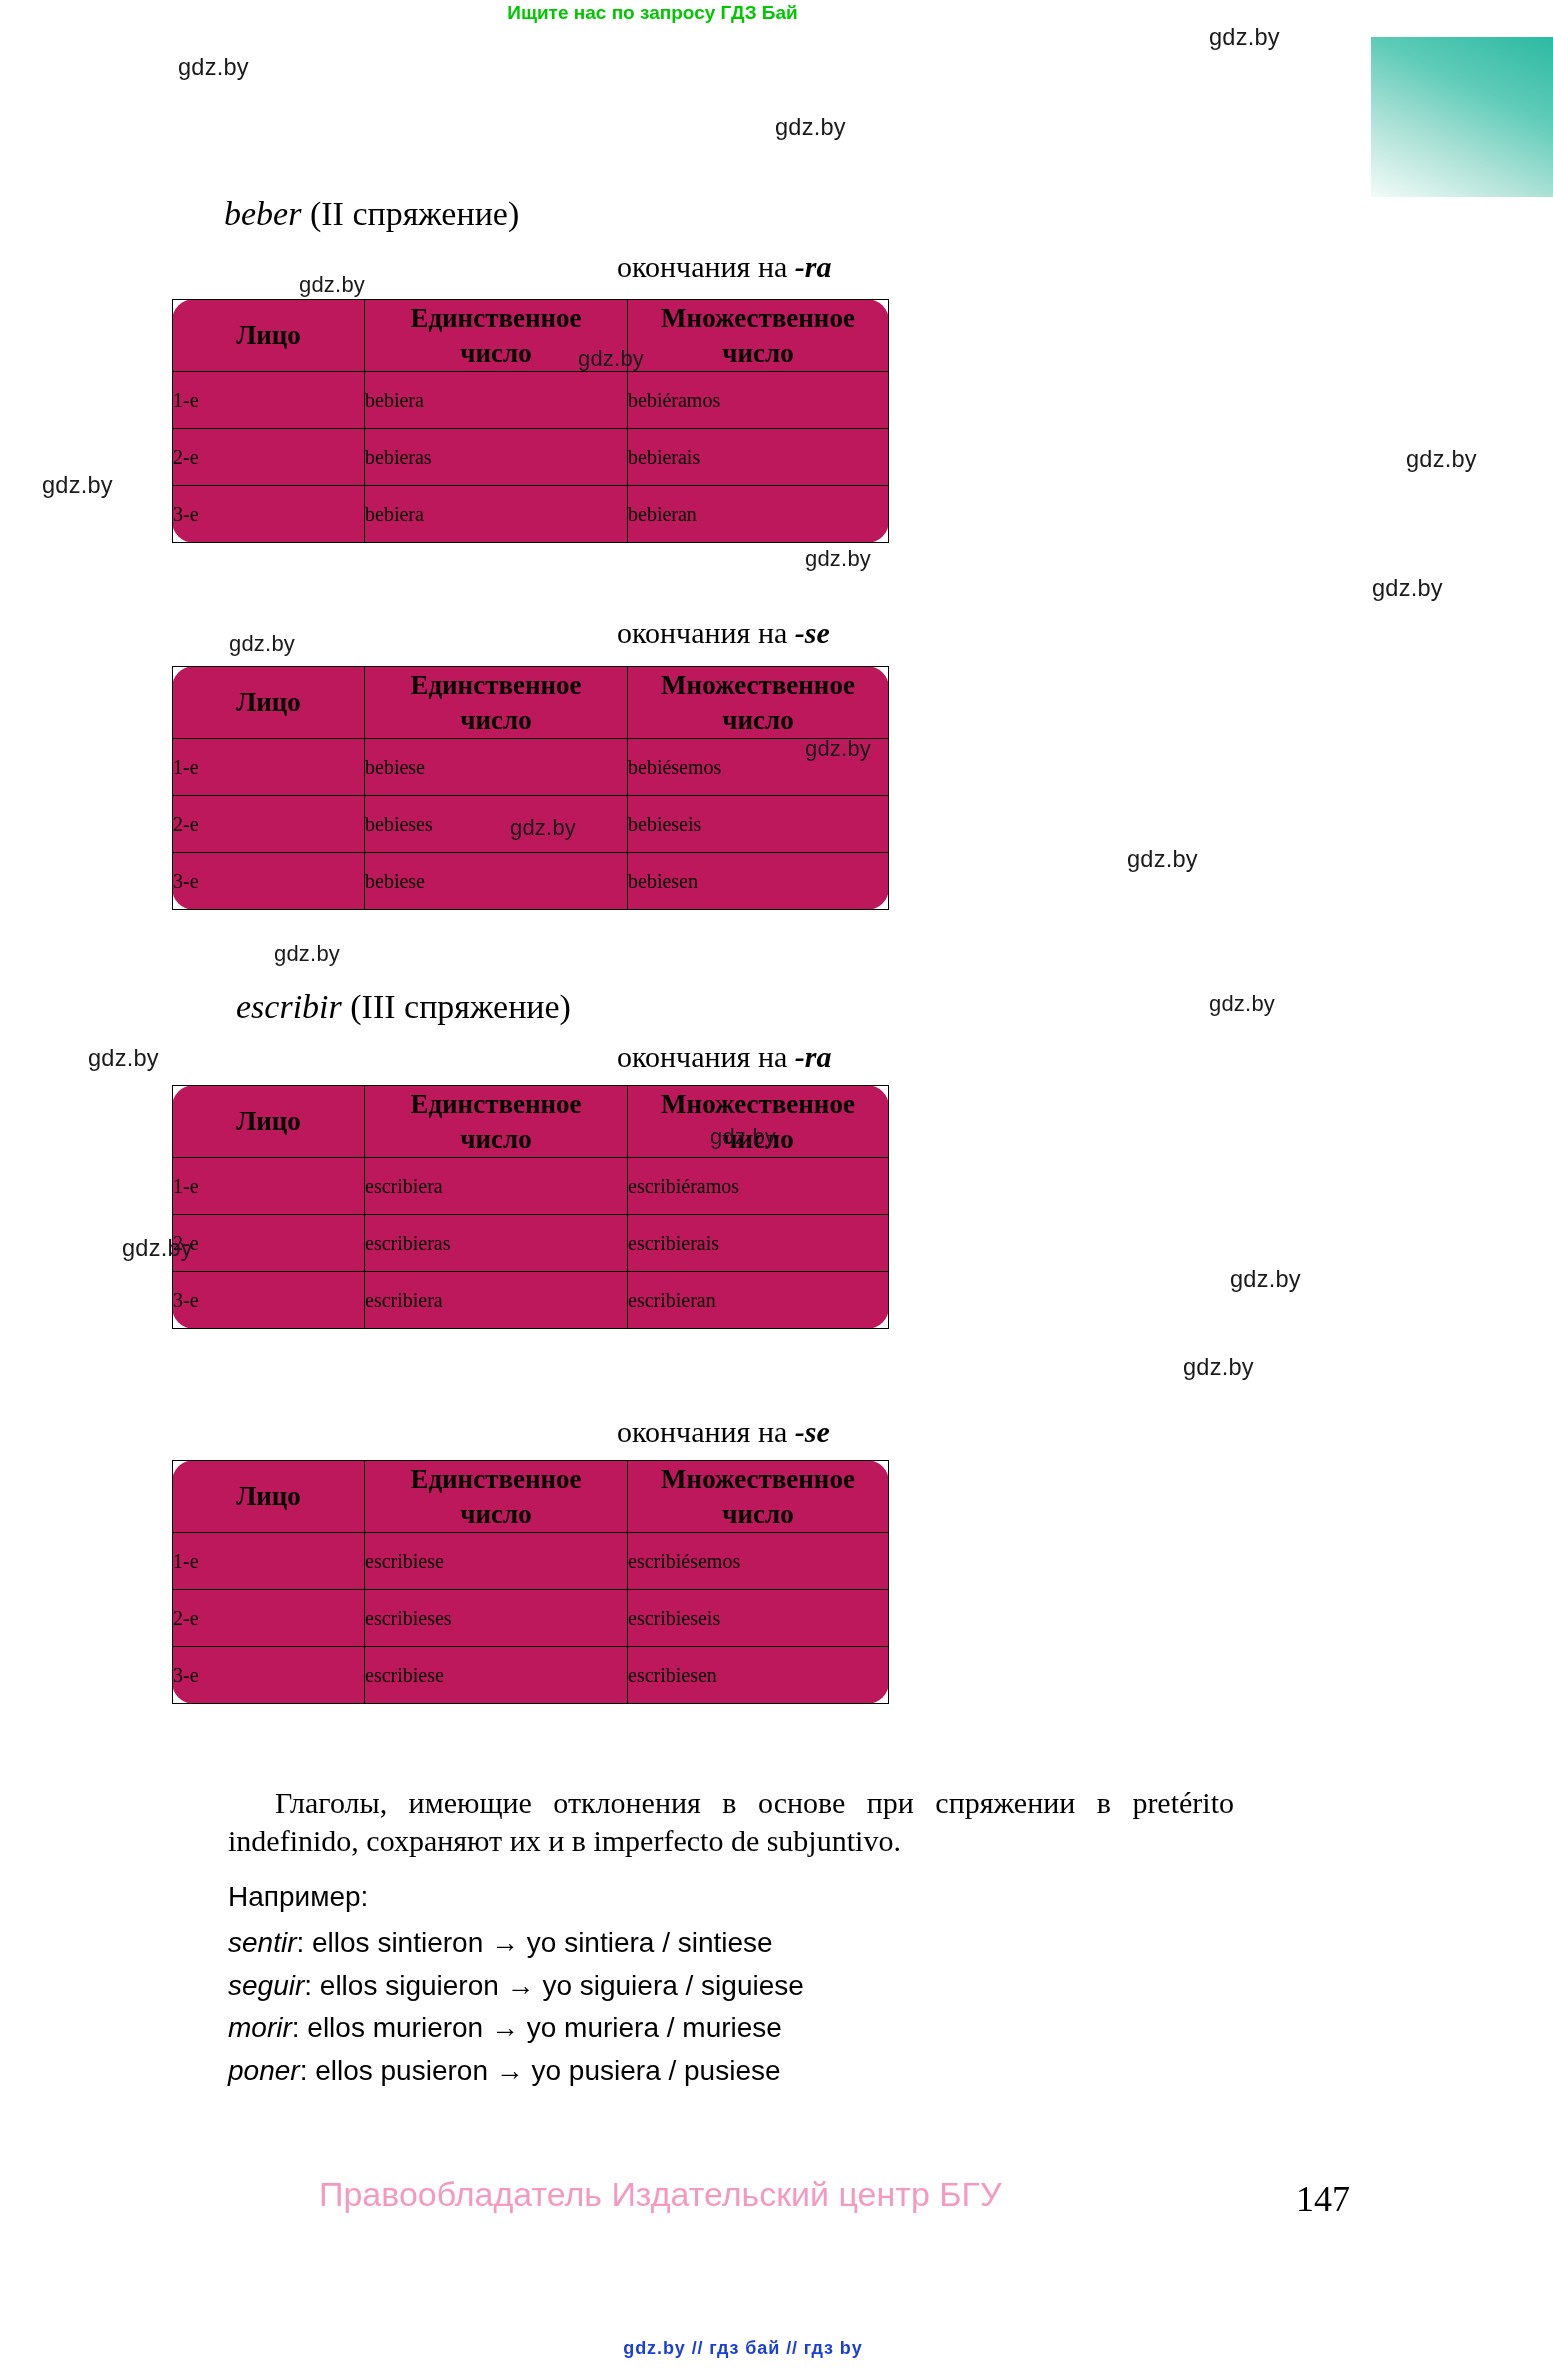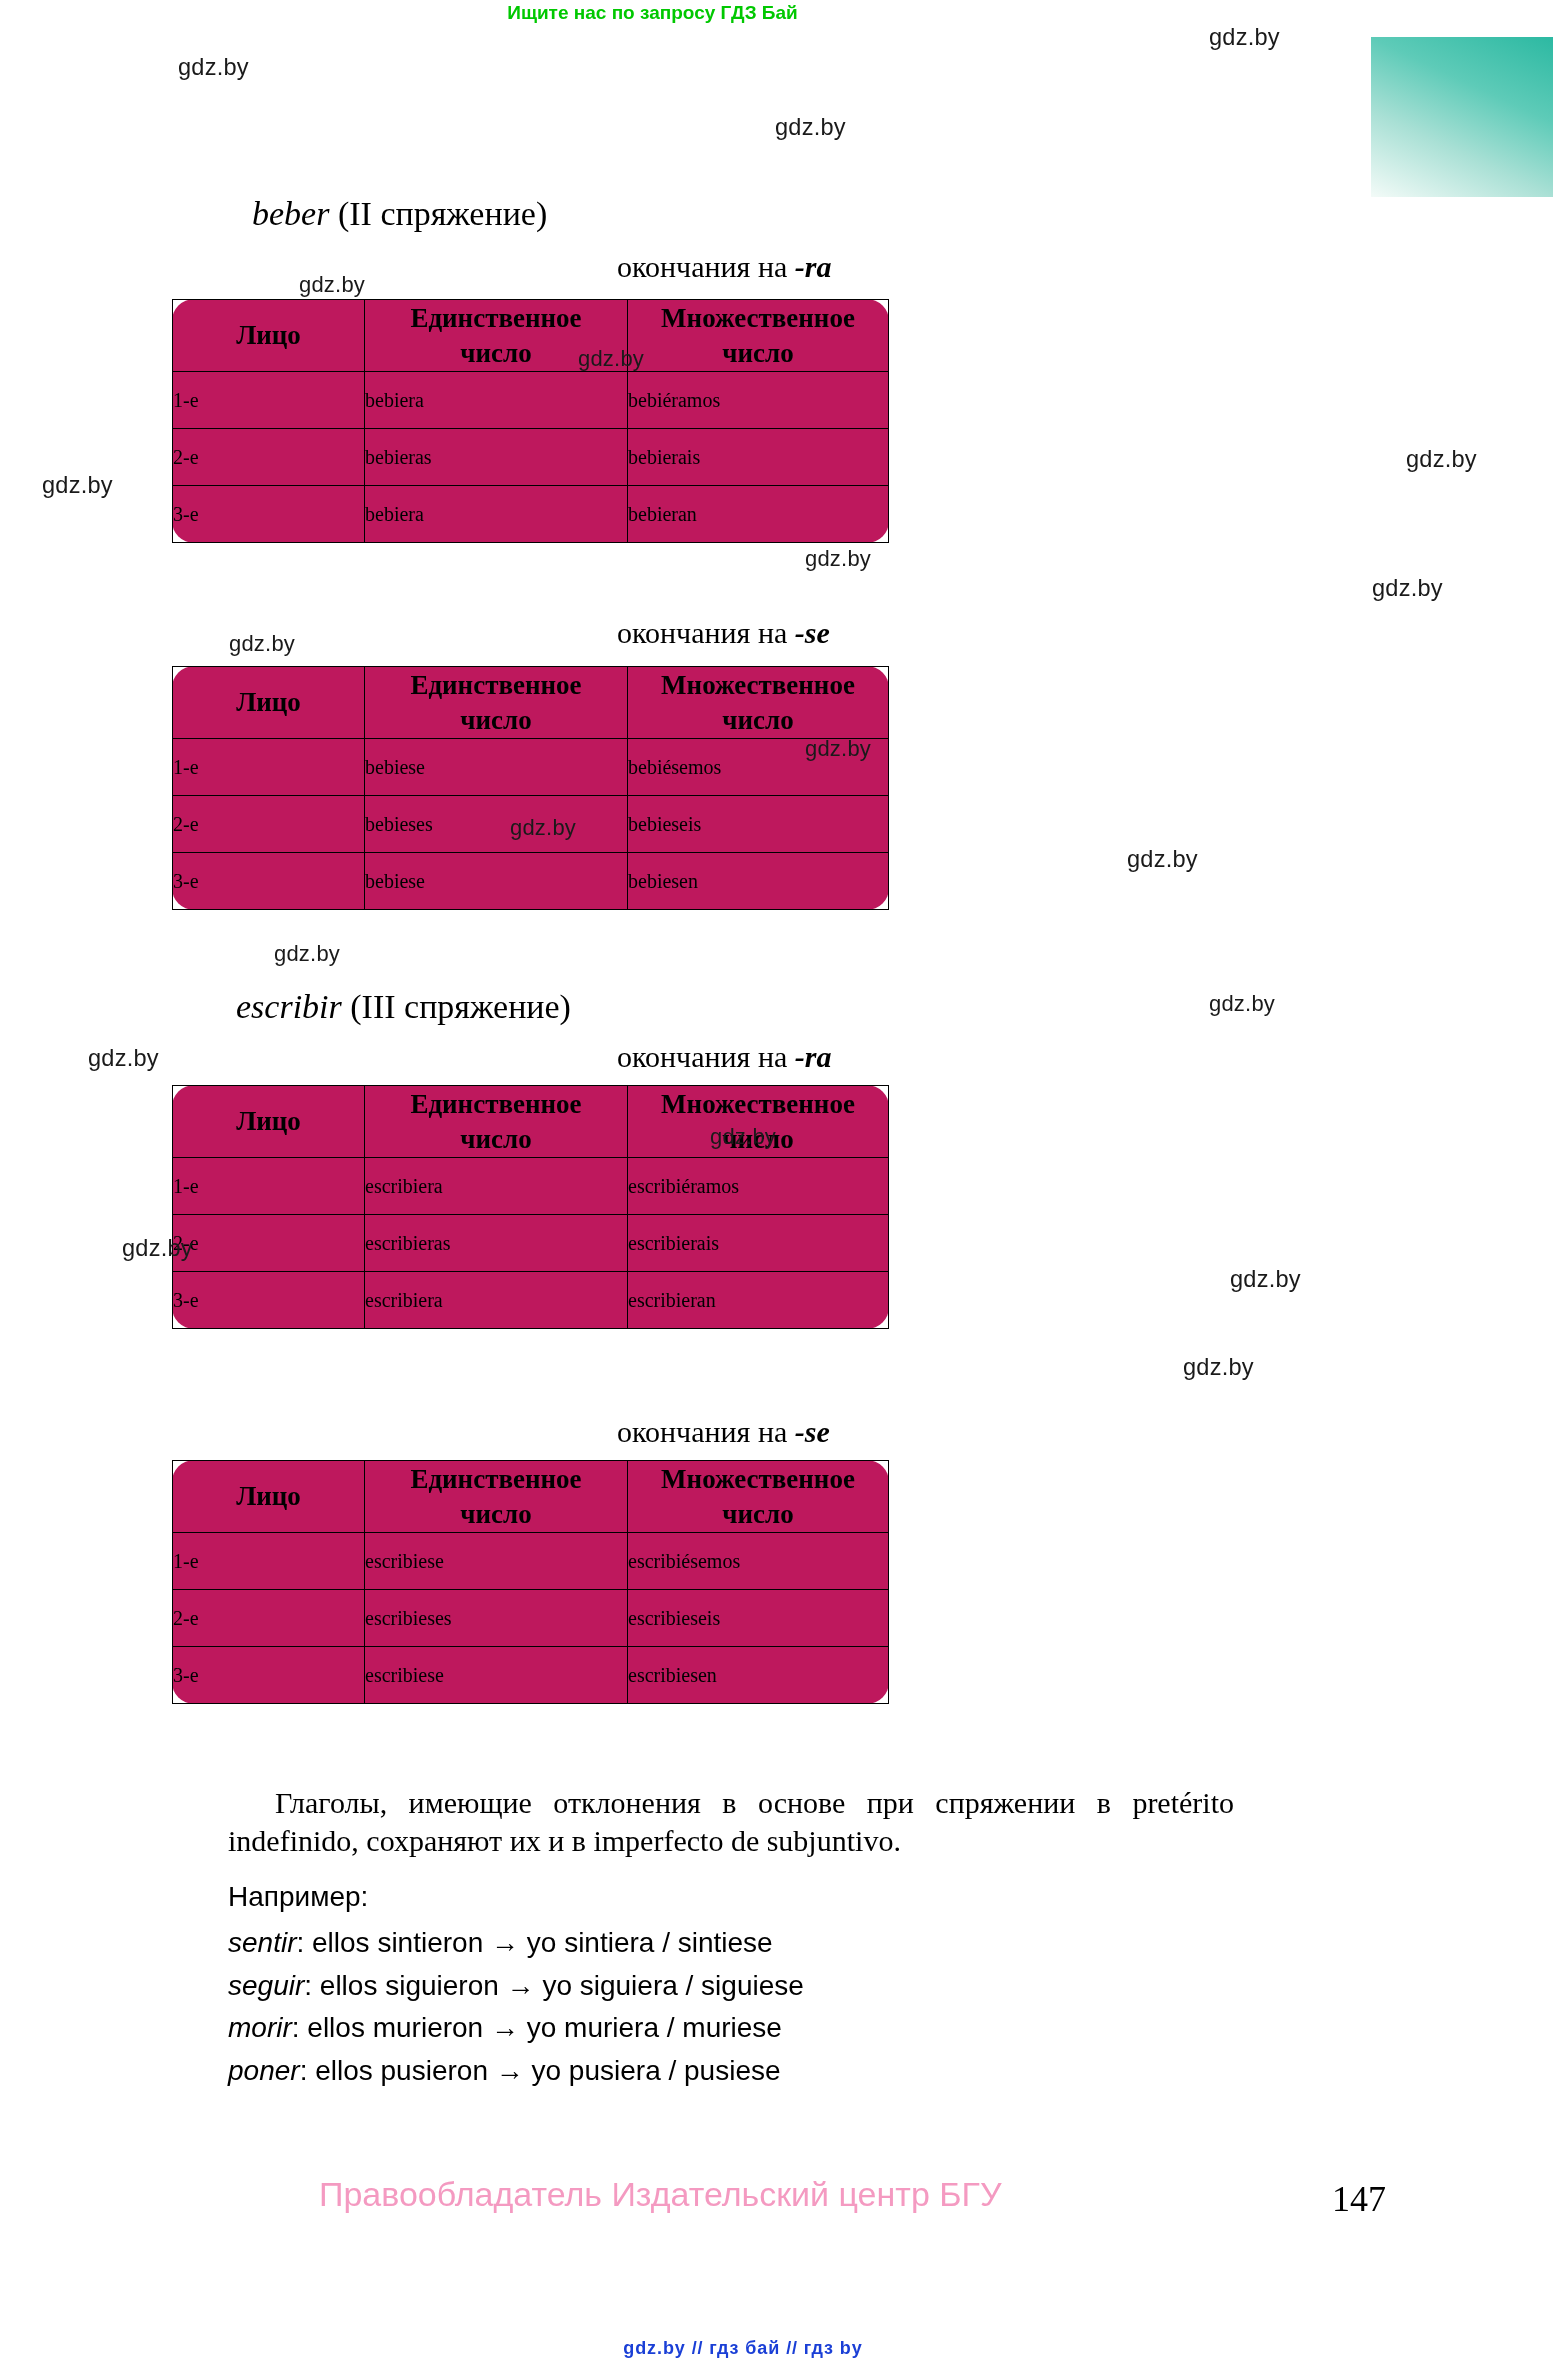--- a/index.html
+++ b/index.html
@@ -189,21 +189,21 @@
       <div class="wm" style="left: 1209px; top: 991px; font-size: 22px;">gdz.by</div>
       <div class="wm" style="left: 88px; top: 1045px; font-size: 23.6px;">gdz.by</div>
       <div class="wm" style="left: 710px; top: 1124px; font-size: 22px;">gdz.by</div>
       <div class="wm" style="left: 122px; top: 1235px; font-size: 23.6px;">gdz.by</div>
       <div class="wm" style="left: 1230px; top: 1266px; font-size: 23.6px;">gdz.by</div>
       <div class="wm" style="left: 1183px; top: 1354px; font-size: 23.6px;">gdz.by</div>
     </div>
 
   <div class="content">
 
-    <div class="verb-head" style="left:252px; top:195px;">
+    <div class="verb-head" style="left:224px; top:195px;">
       <span class="verb">beber</span>
       <span>(II спряжение)</span>
     </div>
 
     <div class="endings" style="left:617px; top:250px;">
       <span>окончания на </span><span class="suffix">-ra</span>
     </div>
 
     <table class="conj" style="left:172px; top:299px;">
       <colgroup>
@@ -381,18 +381,18 @@
     <div class="naprimer" style="left:228px; top:1881px;">Например:</div>
 
     <div class="examples" style="left:228px; top:1922px;">
       <div><span class="inf">sentir</span><span>: ellos sintieron → yo sintiera / sintiese</span></div>
       <div><span class="inf">seguir</span><span>: ellos siguieron → yo siguiera / siguiese</span></div>
       <div><span class="inf">morir</span><span>: ellos murieron → yo muriera / muriese</span></div>
       <div><span class="inf">poner</span><span>: ellos pusieron → yo pusiera / pusiese</span></div>
     </div>
 
     <div class="copyright" style="left:319px; top:2175px;">Правообладатель Издательский центр БГУ</div>
-    <div class="pageno" style="left:1332px; top:2178px;text-align:right;">147</div>
+    <div class="pageno" style="left:1296px; top:2178px;text-align:right;">147</div>
     <div class="bottombar">gdz.by  //  гдз бай  //  гдз by</div>
 
   </div>
 </div>
 
 
 </body></html>

